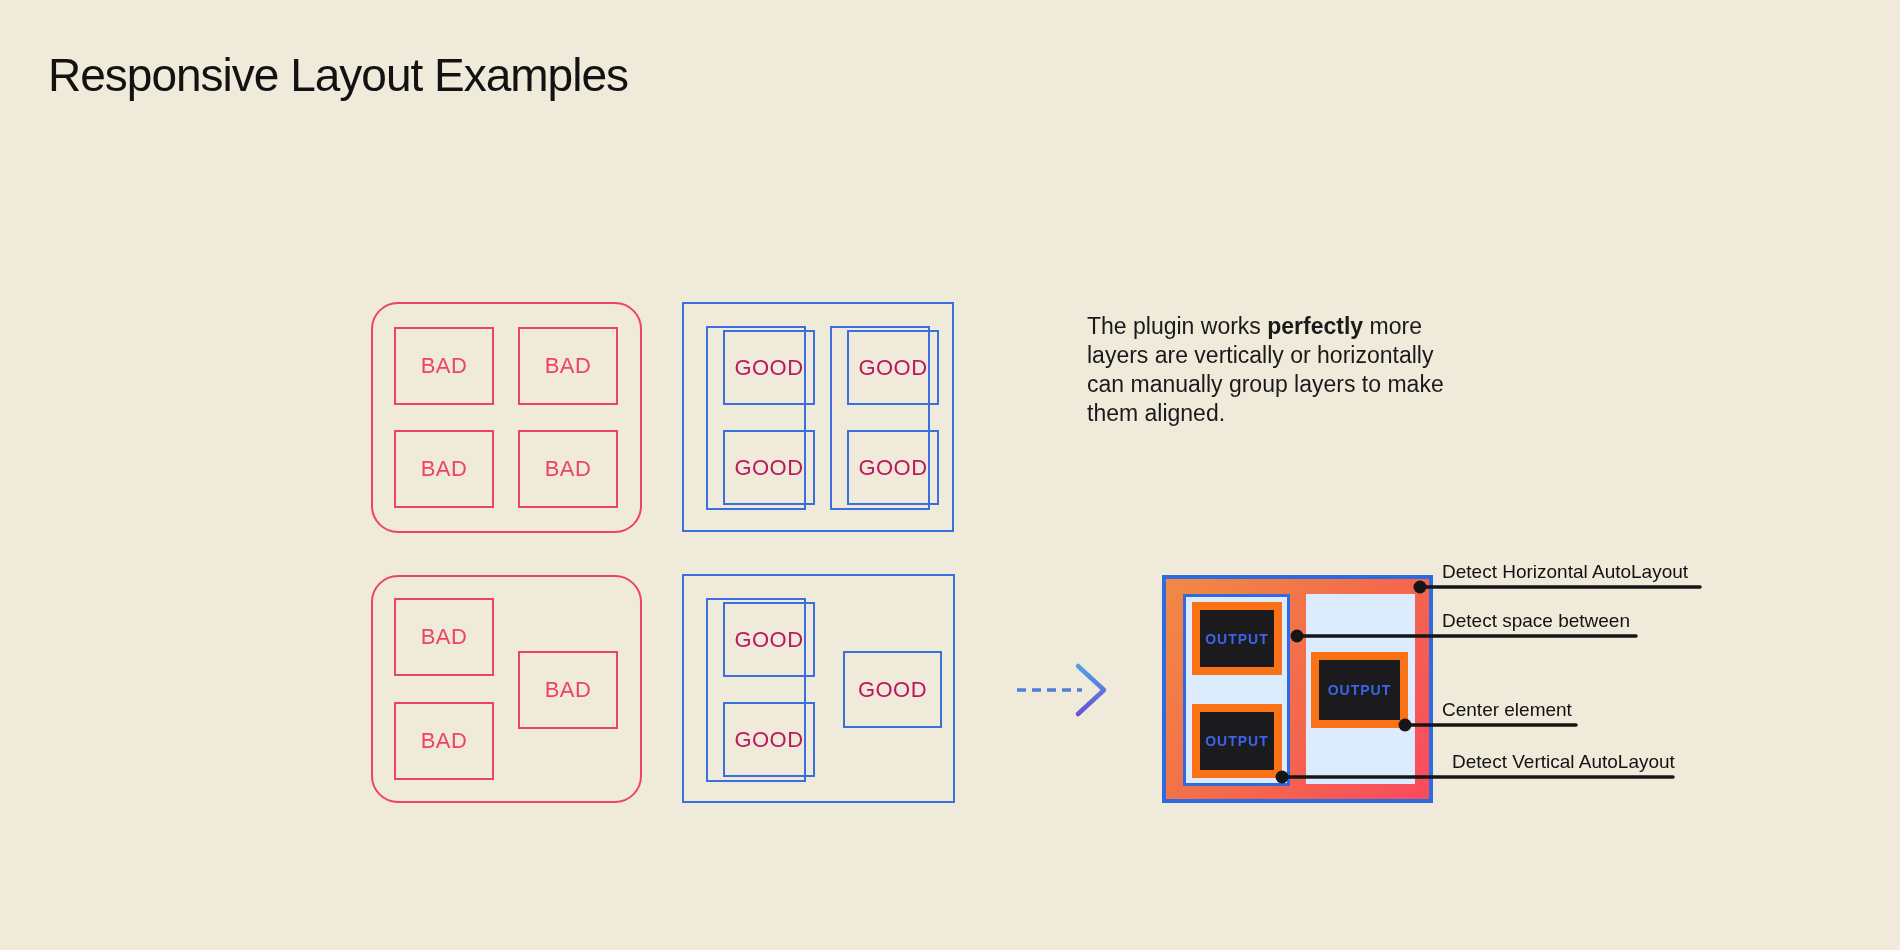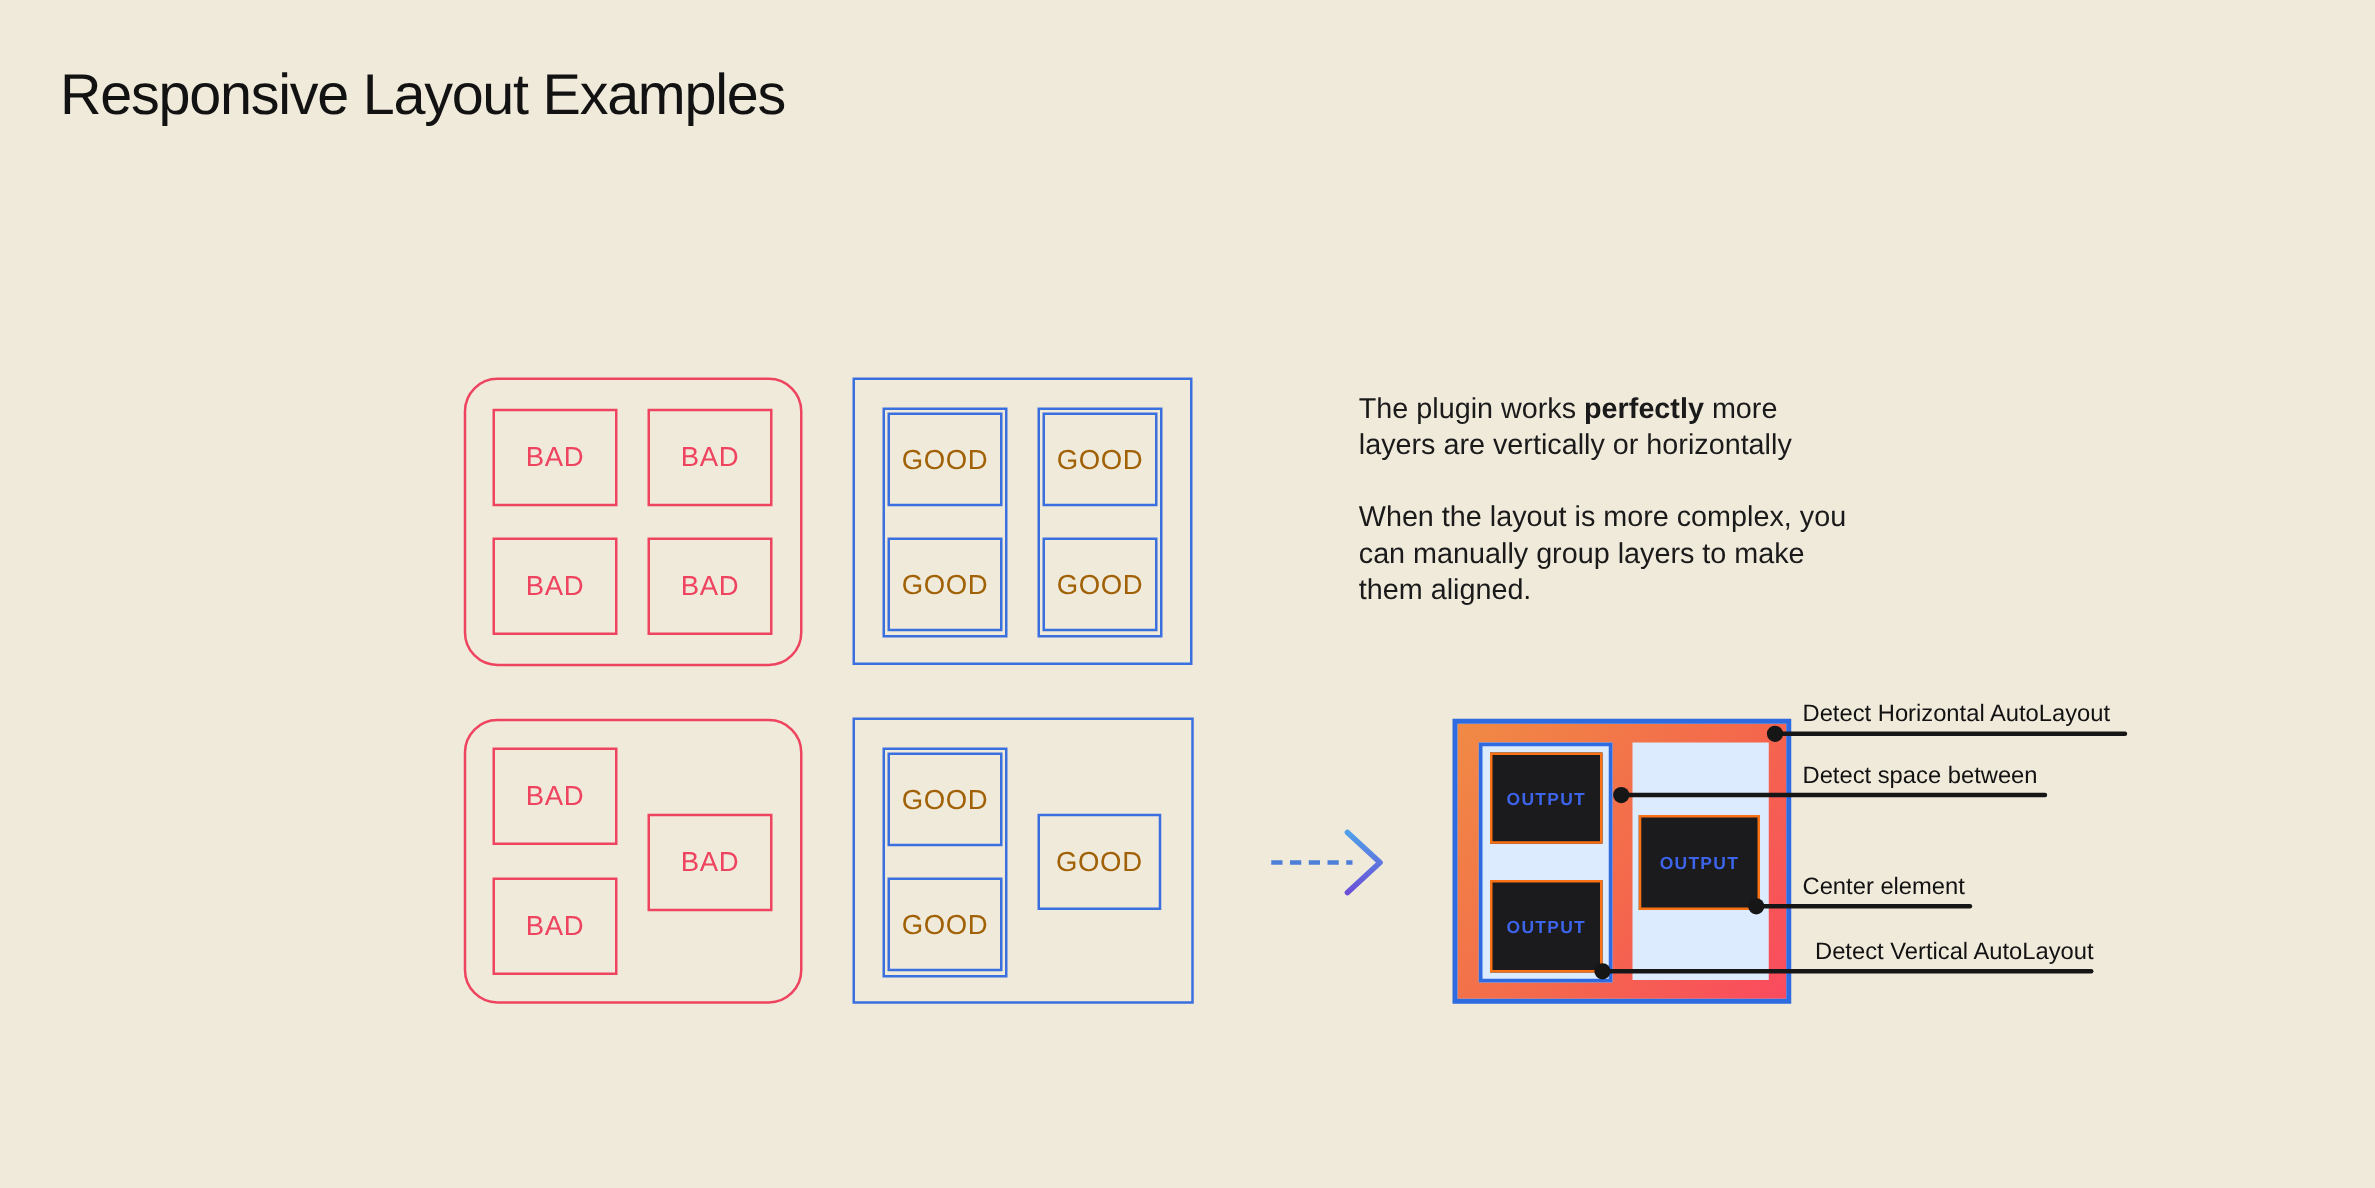--- a/index.html
+++ b/index.html
@@ -33,21 +33,21 @@
     position: absolute;
     border: 2px solid;
     display: flex;
     align-items: center;
     justify-content: center;
     font-size: 22px;
     font-weight: 500;
     letter-spacing: 0.5px;
   }
   .cell.red  { border-color: #EF4460; color: #EF4460; }
-  .cell.blue { border-color: #3A6FE0; color: #a16207; }
+  .cell.blue { border-color: #3A6FE0; color: #be185d; margin-left: 13px; }
 
   .wrapper { position: absolute; border: 2px solid #3A6FE0; }
   .wrapper .cell { left: 2px; width: 92px; height: 75px; }
 
   
   .desc {
     position: absolute;
     left: 1087px;
     top: 312px;
     width: 500px;
@@ -74,21 +74,21 @@
     background: #DCEBFD;
   }
   .left-wrapper {
     left: 17px; top: 15px; width: 107px; height: 192px;
     border: 3px solid #2E6BE0;
   }
   .right-panel { left: 140px; top: 15px; width: 109px; height: 190px; }
   .output-box {
     position: absolute;
     background: #1B1B1E;
-    border: 2px solid #f97316;
+    border: 8px solid #f97316;
     display: flex;
     align-items: center;
     justify-content: center;
     color: #3C63E8;
     font-size: 14px;
     font-weight: 700;
     letter-spacing: 1px;
   }
 
   
@@ -171,21 +171,20 @@
         </div>
     </div>
     <div class="cell blue" style="left:146px; top:75px; width:99px; height:77px;">
         <span>GOOD</span>
       </div>
   </div>
 
   <div class="desc">
     <span class="line"><span>The plugin works </span><strong>perfectly</strong><span> more</span></span>
     <span class="line">layers are vertically or horizontally</span>
-    <span class="line para-gap">When the layout is more complex, you</span>
     <span class="line">can manually group layers to make</span>
     <span class="line">them aligned.</span>
   </div>
 
   <div class="output-frame">
     <div class="lightblue-panel left-wrapper">
       <div class="output-box" style="left:6px; top:5px; width:90px; height:73px;">
           <span>OUTPUT</span>
         </div>
       <div class="output-box" style="left:6px; top:107px; width:90px; height:74px;">

